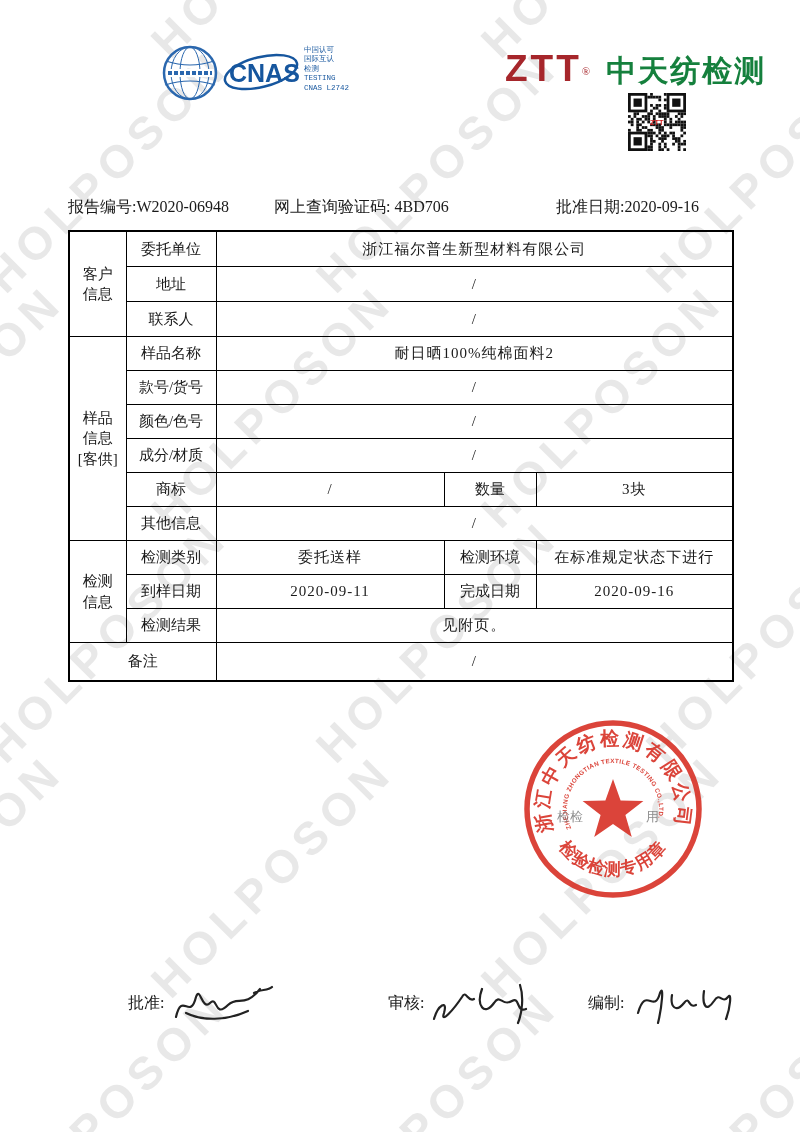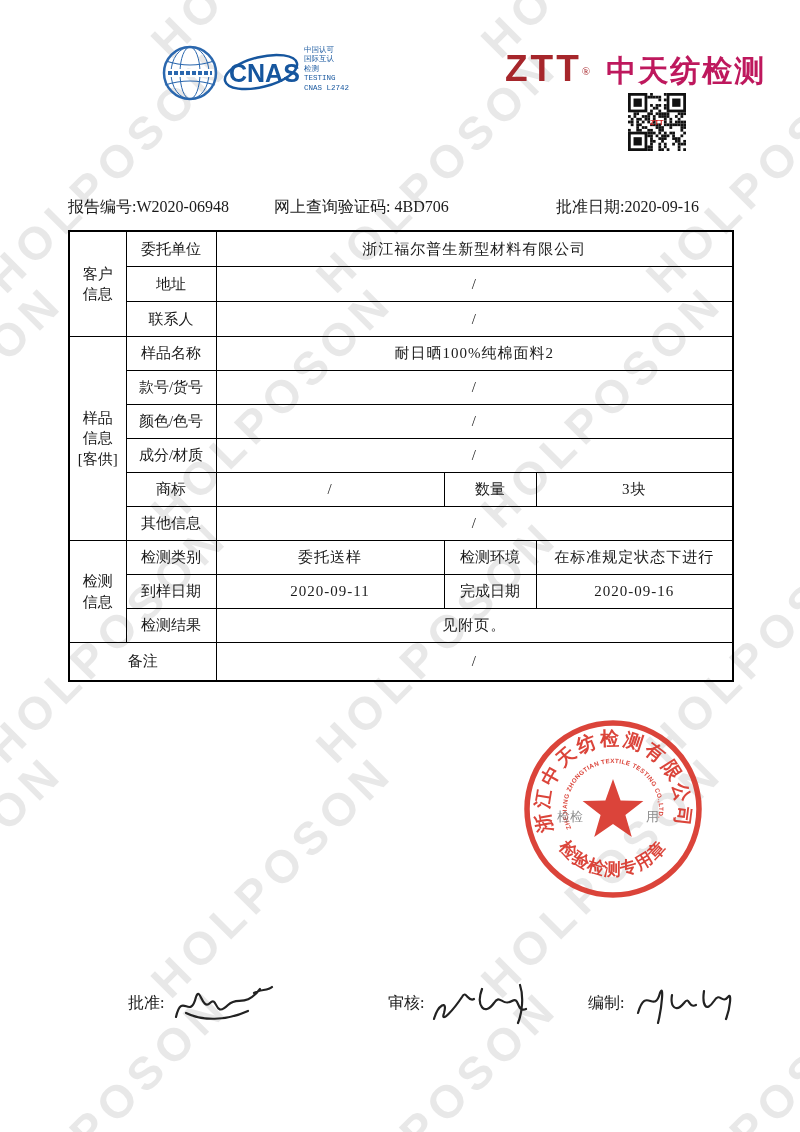--- a/index.html
+++ b/index.html
@@ -18,21 +18,21 @@
   #cma{left:70px;top:40px;width:96px;text-align:center;}
   #cma-number{color:#cf1f1f;font-size:12px;letter-spacing:1px;font-family:"Liberation Sans","DejaVu Sans",sans-serif;margin-top:-2px;}
   #globe{left:160px;top:42px;}
   #cnas{left:222px;top:46px;}
   
   #brand{left:505px;top:48px;white-space:nowrap;}
   #brand .ztt{font-family:"Liberation Sans","DejaVu Sans",sans-serif;font-weight:bold;
               font-size:37px;color:#a6262b;letter-spacing:3px;}
   #brand .reg{font-size:11px;color:#a6262b;vertical-align:super;}
   #brand .cn{font-family:"Liberation Sans","DejaVu Sans",sans-serif;font-weight:bold;
-             font-size:30px;color:#be185d;margin-left:12px;letter-spacing:2px;}
+             font-size:30px;color:#15803d;margin-left:12px;letter-spacing:2px;}
   #qr{left:628px;top:93px;}
   
   #title{left:0;top:130px;width:800px;text-align:center;}
   #title span{display:inline-block;font-size:30px;font-weight:bold;letter-spacing:8px;
               border-bottom:2.5px solid #000;padding:0 6px 5px 6px;}
   
   .meta{top:197px;font-size:16px;white-space:nowrap;}
   #meta-report{left:68px;}
   #meta-query{left:274px;}
   #meta-date{left:556px;}

